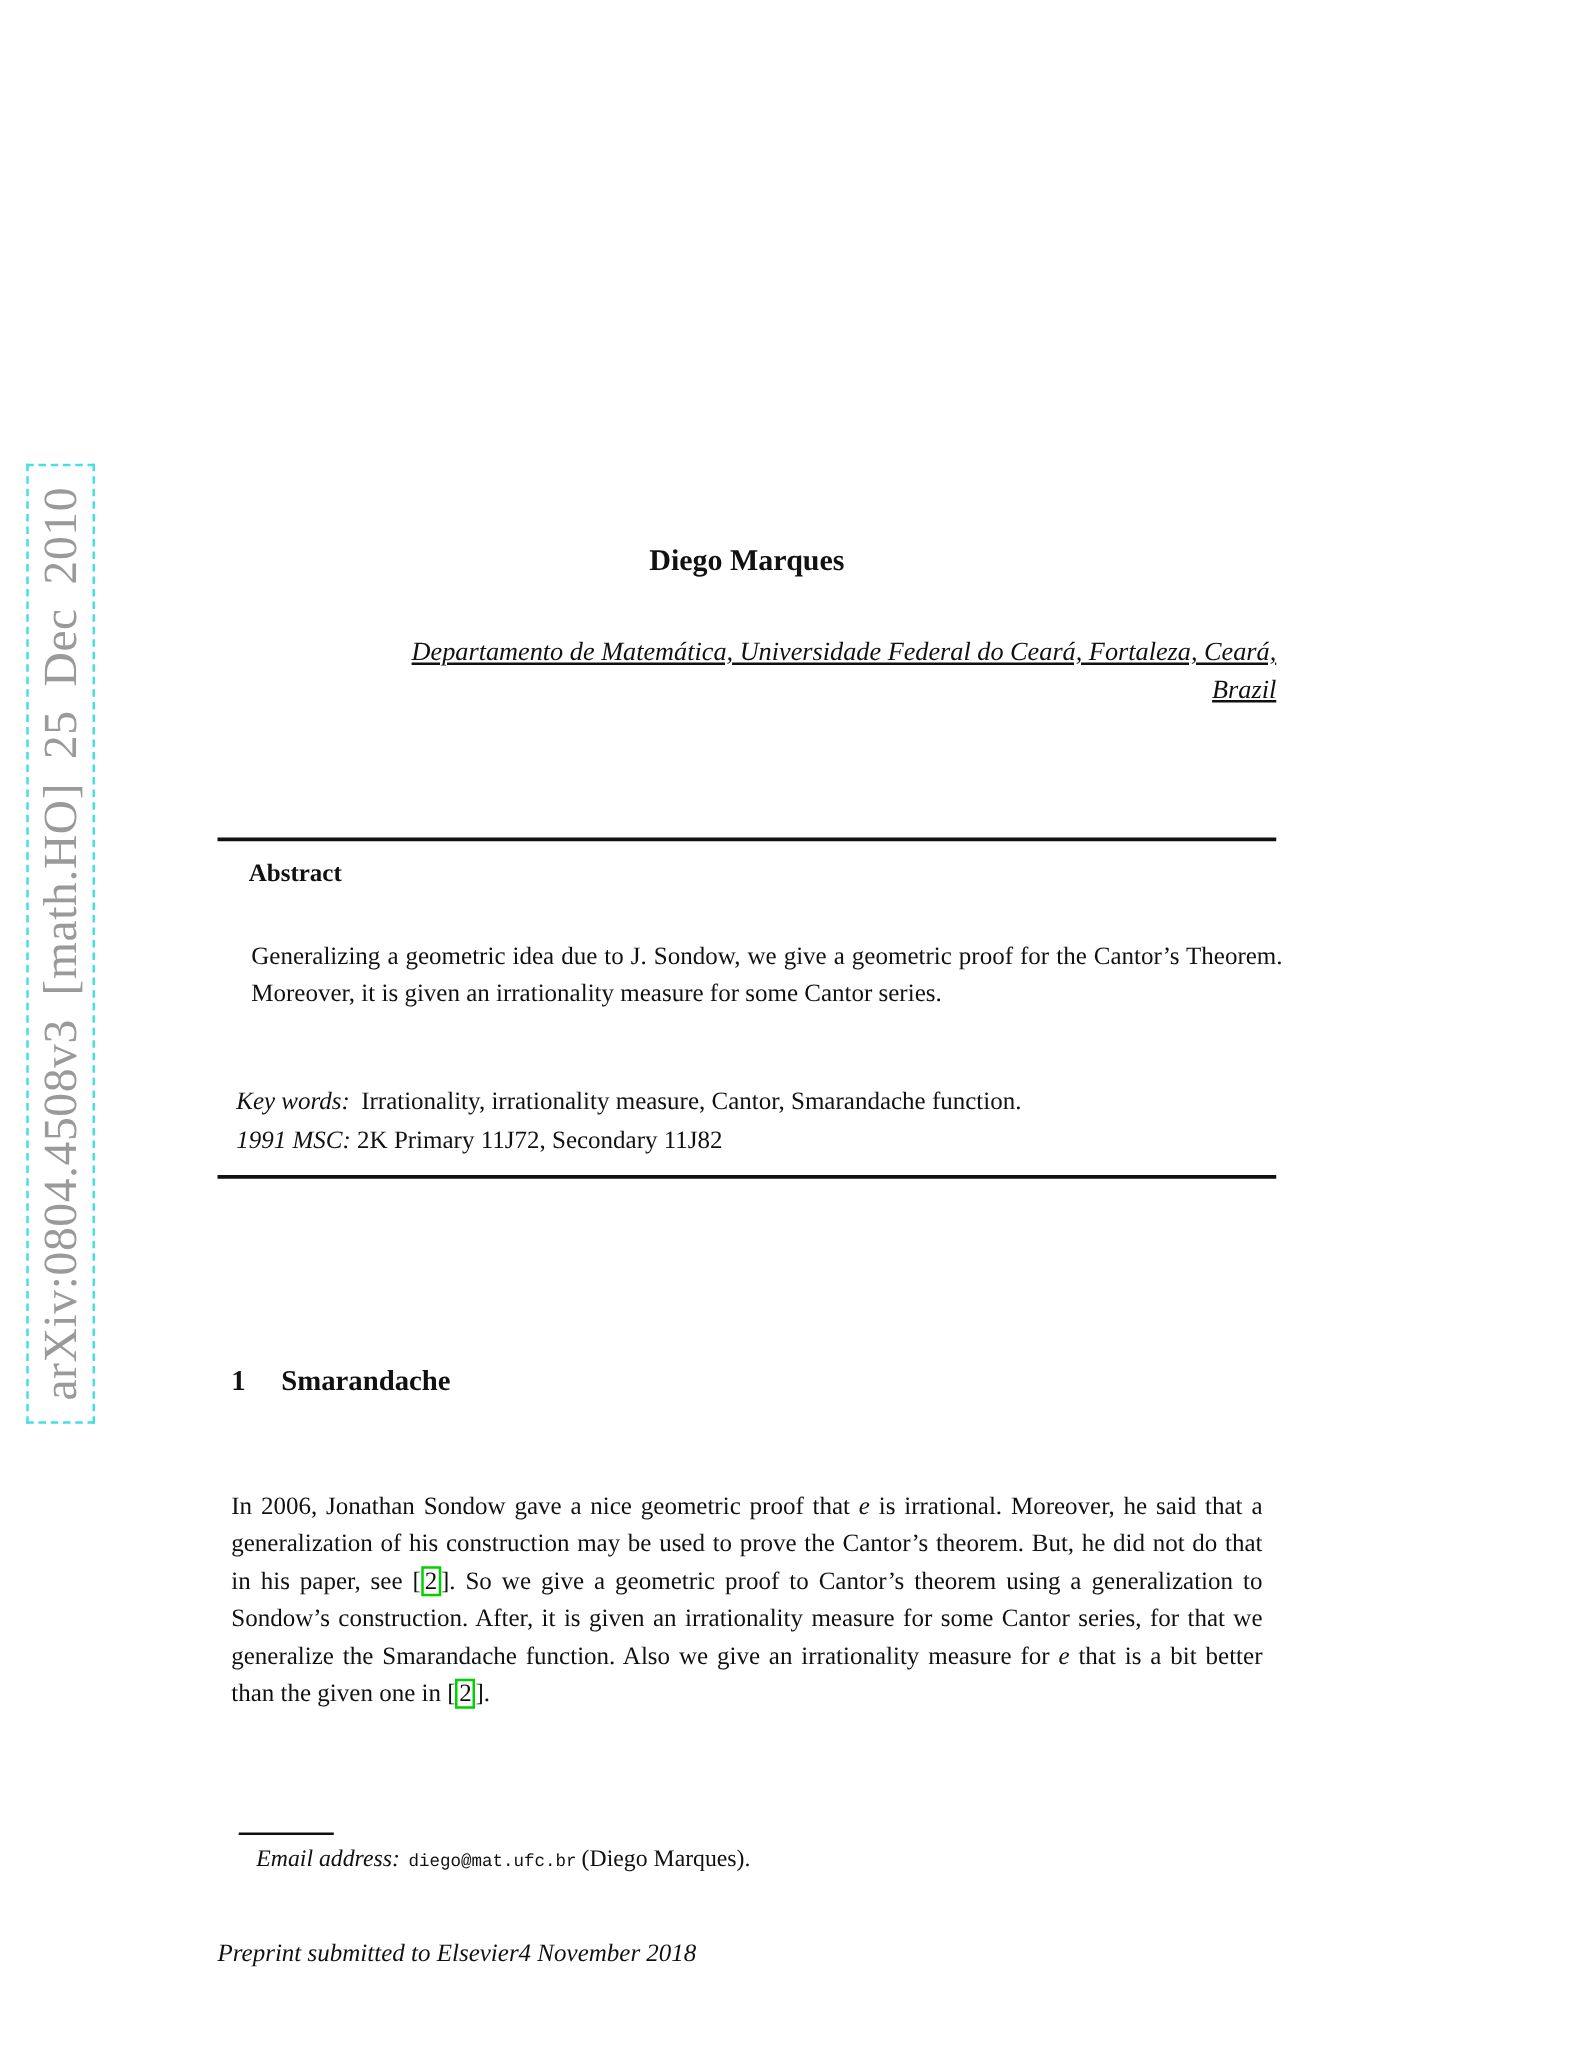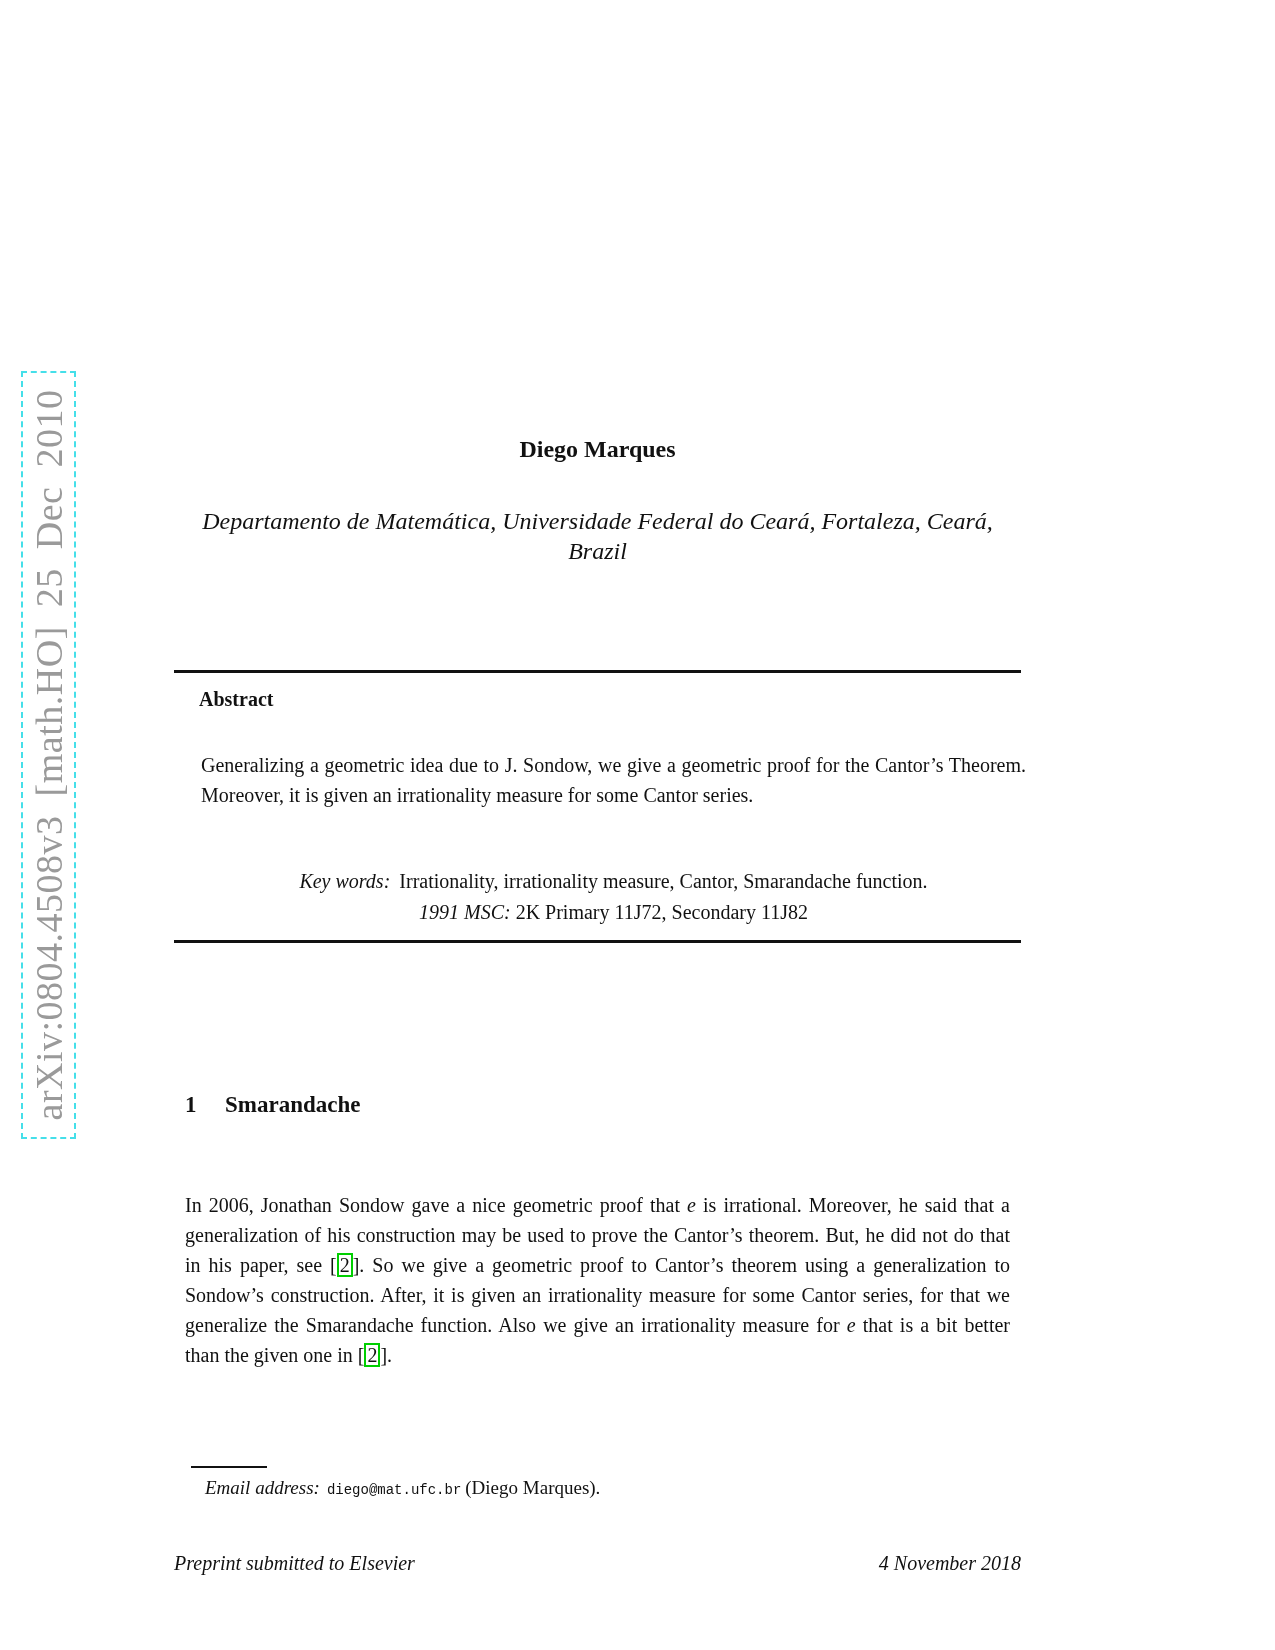--- a/index.html
+++ b/index.html
@@ -25,37 +25,37 @@
     position:absolute; top:190px; left:0; width:100%; margin:0;
     font-size:31px; line-height:46px; font-weight:bold; text-align:center;
   }
   .title-line { display:block; }
   .author {
     position:absolute; top:436px; left:0; width:100%;
     font-size:24px; text-align:center;font-weight:bold;
   }
   .affiliation {
     position:absolute; top:506px; left:0; width:100%;
-    font-size:24px; line-height:30px; font-style:italic; text-align:center;
+    font-size:21px; line-height:30px; font-style:italic; text-align:right;text-decoration:underline;
   }
   .affil-line { display:block; }
   .rule { position:absolute; left:0; width:100%; height:3px; background:#111; }
   .rule-top { top:670px; }
   .rule-bottom { top:940px; }
   .abstract-head {
     position:absolute; top:688px; left:14px; width:100%; box-sizing:border-box;
     font-size:20px; font-weight:bold;
   }
   .abstract-text {
     position:absolute; top:734px; left:0; width:100%; box-sizing:border-box; margin:16px;
     font-size:20px; line-height:30px; text-align:justify;
   }
   .keywords {
-    position:absolute; top:866px; left:16px; width:100%; box-sizing:border-box;
-    font-size:20px; line-height:31px;text-align:center;
+    position:absolute; top:866px; left:4px; width:100%; box-sizing:border-box;
+    font-size:20px; line-height:31px;
   }
   .it { font-style:italic; }
   .kw-label { margin-right:9px; }
   .section-head {
     position:absolute; top:1092px; left:0; width:100%; box-sizing:border-box; margin:0;
     font-size:23px; font-weight:bold;
   }
   .sec-num { display:inline-block; width:40px; }
   .body-text {
     position:absolute; top:1190px; left:0; width:100%; box-sizing:border-box; margin:0;
@@ -68,21 +68,21 @@
   }
   .fn-rule { position:absolute; top:1466px; left:17px; width:76px; height:2px; background:#111; }
   .fn-line {
     position:absolute; top:1477px; left:0; width:100%; box-sizing:border-box;
     padding-left:31px; font-size:19px;
   }
   .mono { font-family:"Liberation Mono", monospace; font-size:14px; margin-right:4px; }
   .fn-label { margin-right:7px; }
   .footer {
     position:absolute; top:1552px; left:0; width:100%; box-sizing:border-box;
-    display:flex; justify-content:space-between; font-size:20px; font-style:italic;
+    display:flex; font-size:20px; font-style:italic;
   }
 </style>
 </head>
 <body>
 
 <div class="page">
 
   <div class="wm-box">
     <div class="wm-text">arXiv:0804.4508v3 [math.HO] 25 Dec 2010</div>
   </div>

